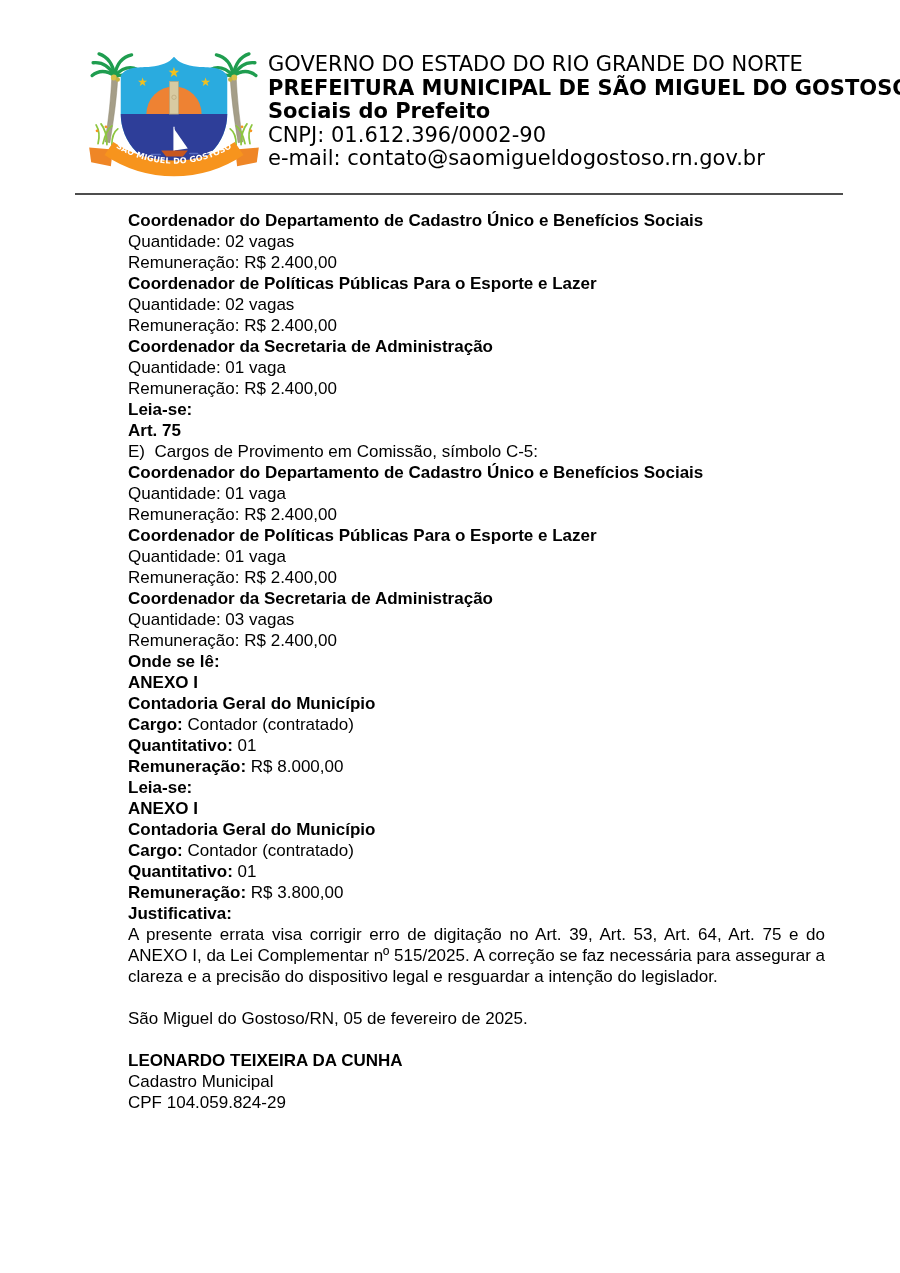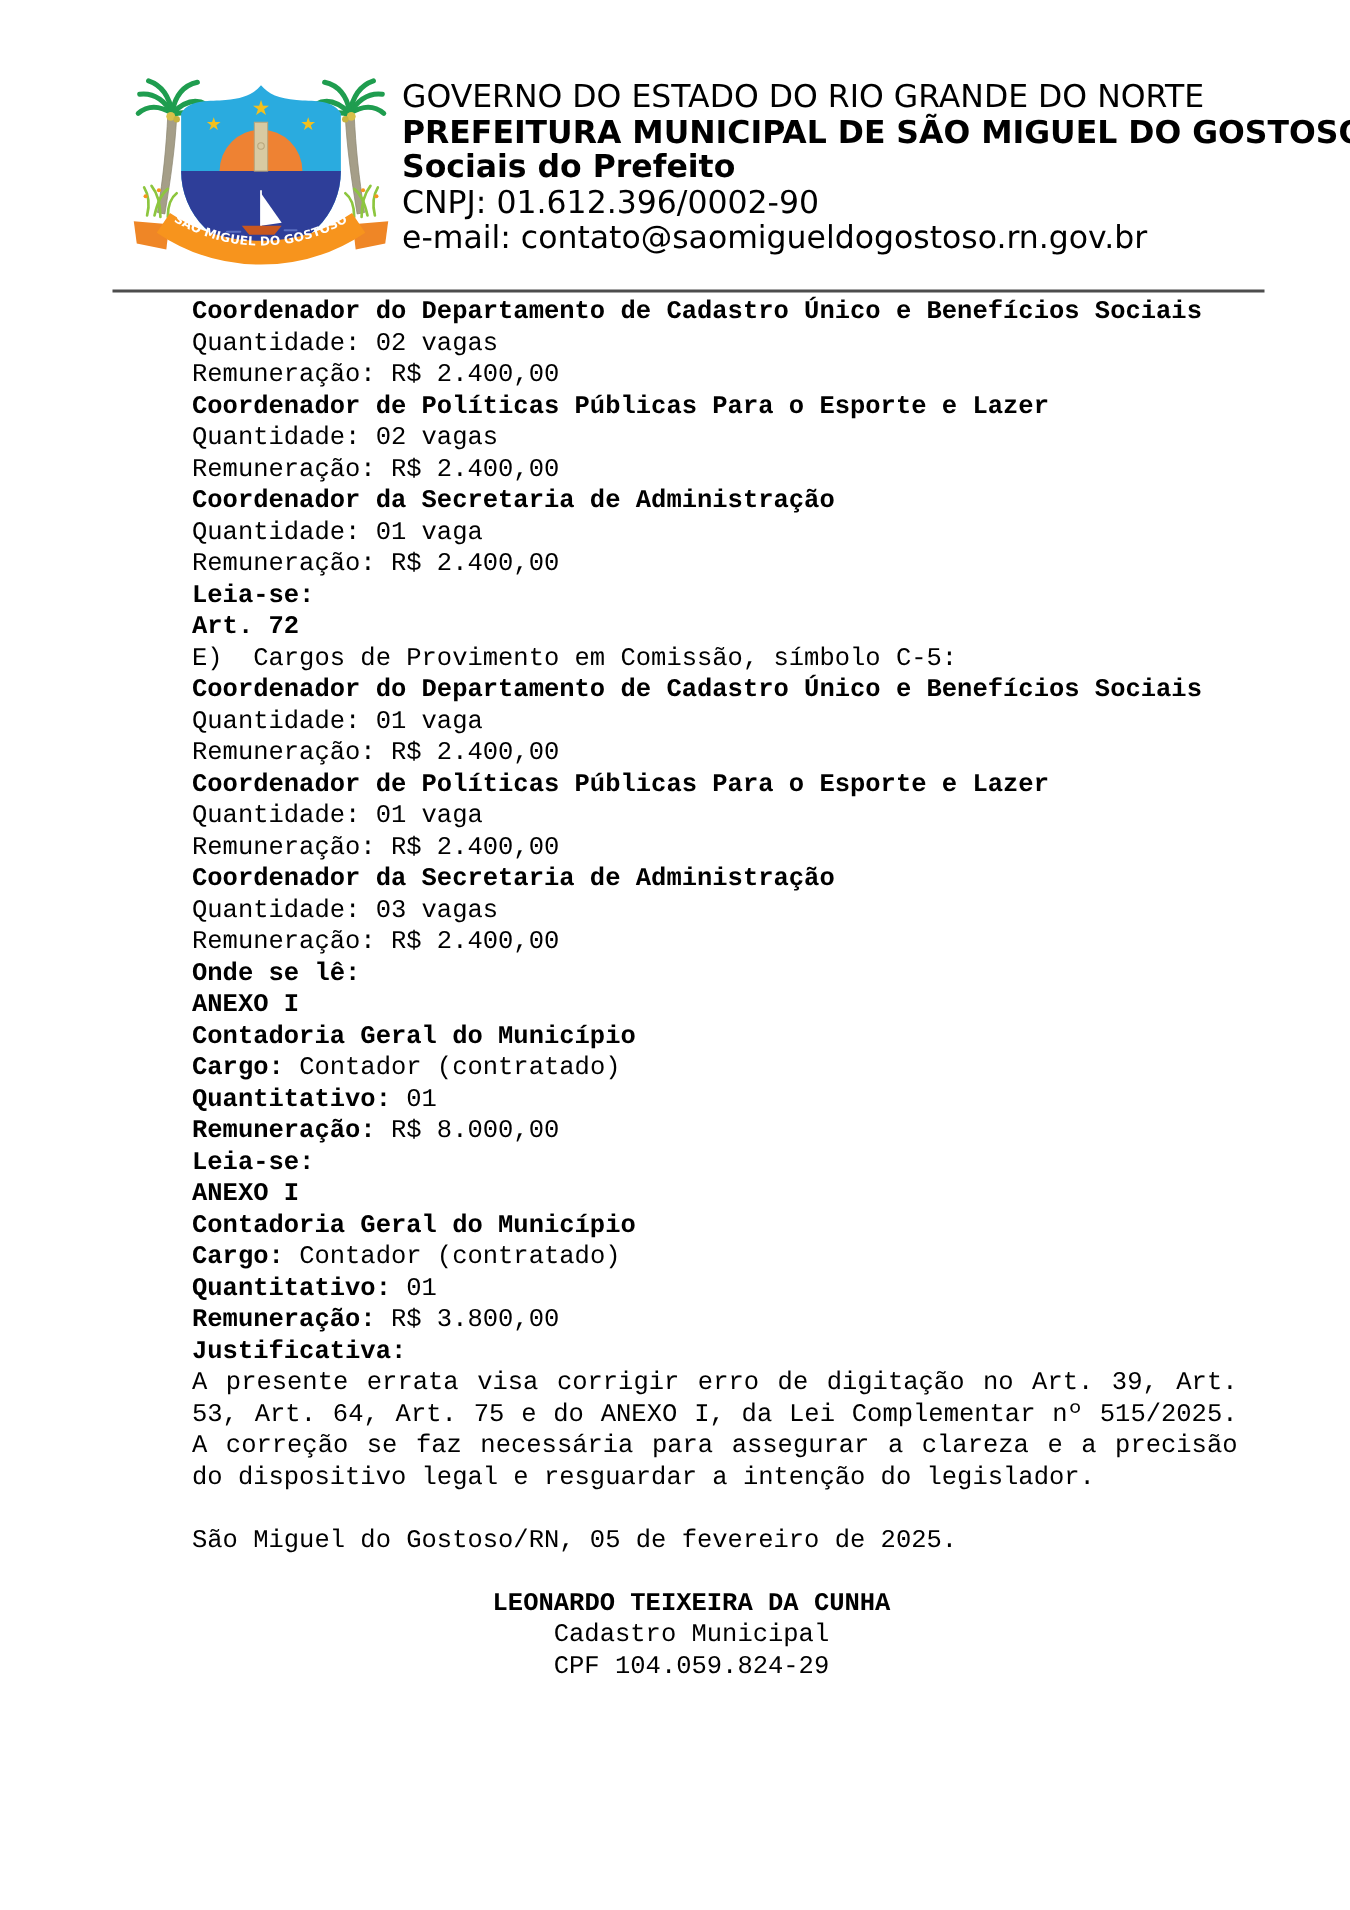--- a/index.html
+++ b/index.html
@@ -29,32 +29,32 @@
   }
   .header-text .bold { font-weight: bold; }
   .rule {
     border: none;
     border-top: 2px solid #4d4d4d;
     margin: 4px 57px 0 75px;
     height: 0;
   }
   
   .doc-body {
-    margin: 3px 75px 0 128px;
-    font-family: Liberation Mono, monospace;
+    margin: 15px 75px 0 128px;
+    font-family: Liberation Sans, sans-serif;
     font-size: 17px;
     line-height: 21px;
   }
   .line { min-height: 21px; }
   .line.bold { font-weight: bold; }
   .line.mixed b { font-weight: bold; }
   .line.paragraph { text-align: justify; }
   .spacer { height: 21px; }
   .date-line { text-align: left; }
-  .signature { text-align: center; margin-right: 31px; }
+  .signature { margin-right: 31px; }
   .signature .sig-name { font-weight: bold; }
 </style>
 </head>
 <body>
 
 <div class="page">
 
   <header class="letterhead">
     <div class="logo">
       <svg viewBox="0 0 180 145" xmlns="http://www.w3.org/2000/svg">
@@ -131,21 +131,21 @@
         <div class="line bold">Coordenador do Departamento de Cadastro Único e Benefícios Sociais</div>
         <div class="line normal">Quantidade: 02 vagas</div>
         <div class="line normal">Remuneração: R$ 2.400,00</div>
         <div class="line bold">Coordenador de Políticas Públicas Para o Esporte e Lazer</div>
         <div class="line normal">Quantidade: 02 vagas</div>
         <div class="line normal">Remuneração: R$ 2.400,00</div>
         <div class="line bold">Coordenador da Secretaria de Administração</div>
         <div class="line normal">Quantidade: 01 vaga</div>
         <div class="line normal">Remuneração: R$ 2.400,00</div>
         <div class="line bold">Leia-se:</div>
-        <div class="line bold">Art. 72</div>
+        <div class="line bold">Art. 75</div>
         <div class="line normal">E)&nbsp; Cargos de Provimento em Comissão, símbolo C-5:</div>
         <div class="line bold">Coordenador do Departamento de Cadastro Único e Benefícios Sociais</div>
         <div class="line normal">Quantidade: 01 vaga</div>
         <div class="line normal">Remuneração: R$ 2.400,00</div>
         <div class="line bold">Coordenador de Políticas Públicas Para o Esporte e Lazer</div>
         <div class="line normal">Quantidade: 01 vaga</div>
         <div class="line normal">Remuneração: R$ 2.400,00</div>
         <div class="line bold">Coordenador da Secretaria de Administração</div>
         <div class="line normal">Quantidade: 03 vagas</div>
         <div class="line normal">Remuneração: R$ 2.400,00</div>

